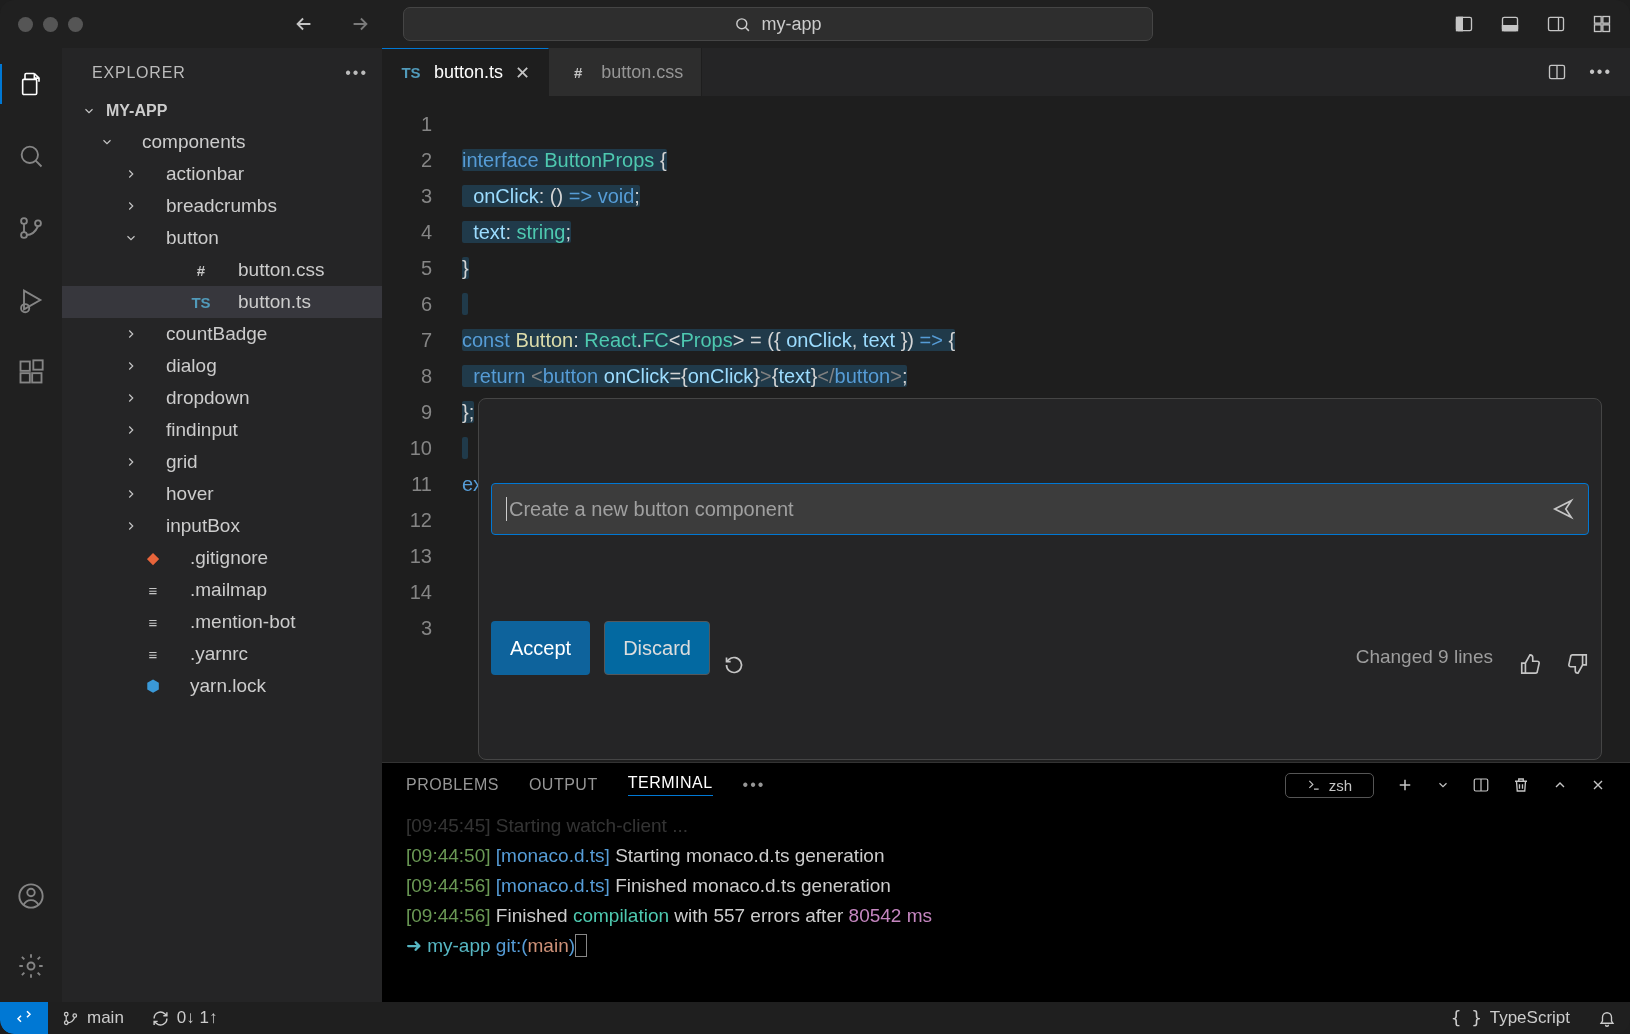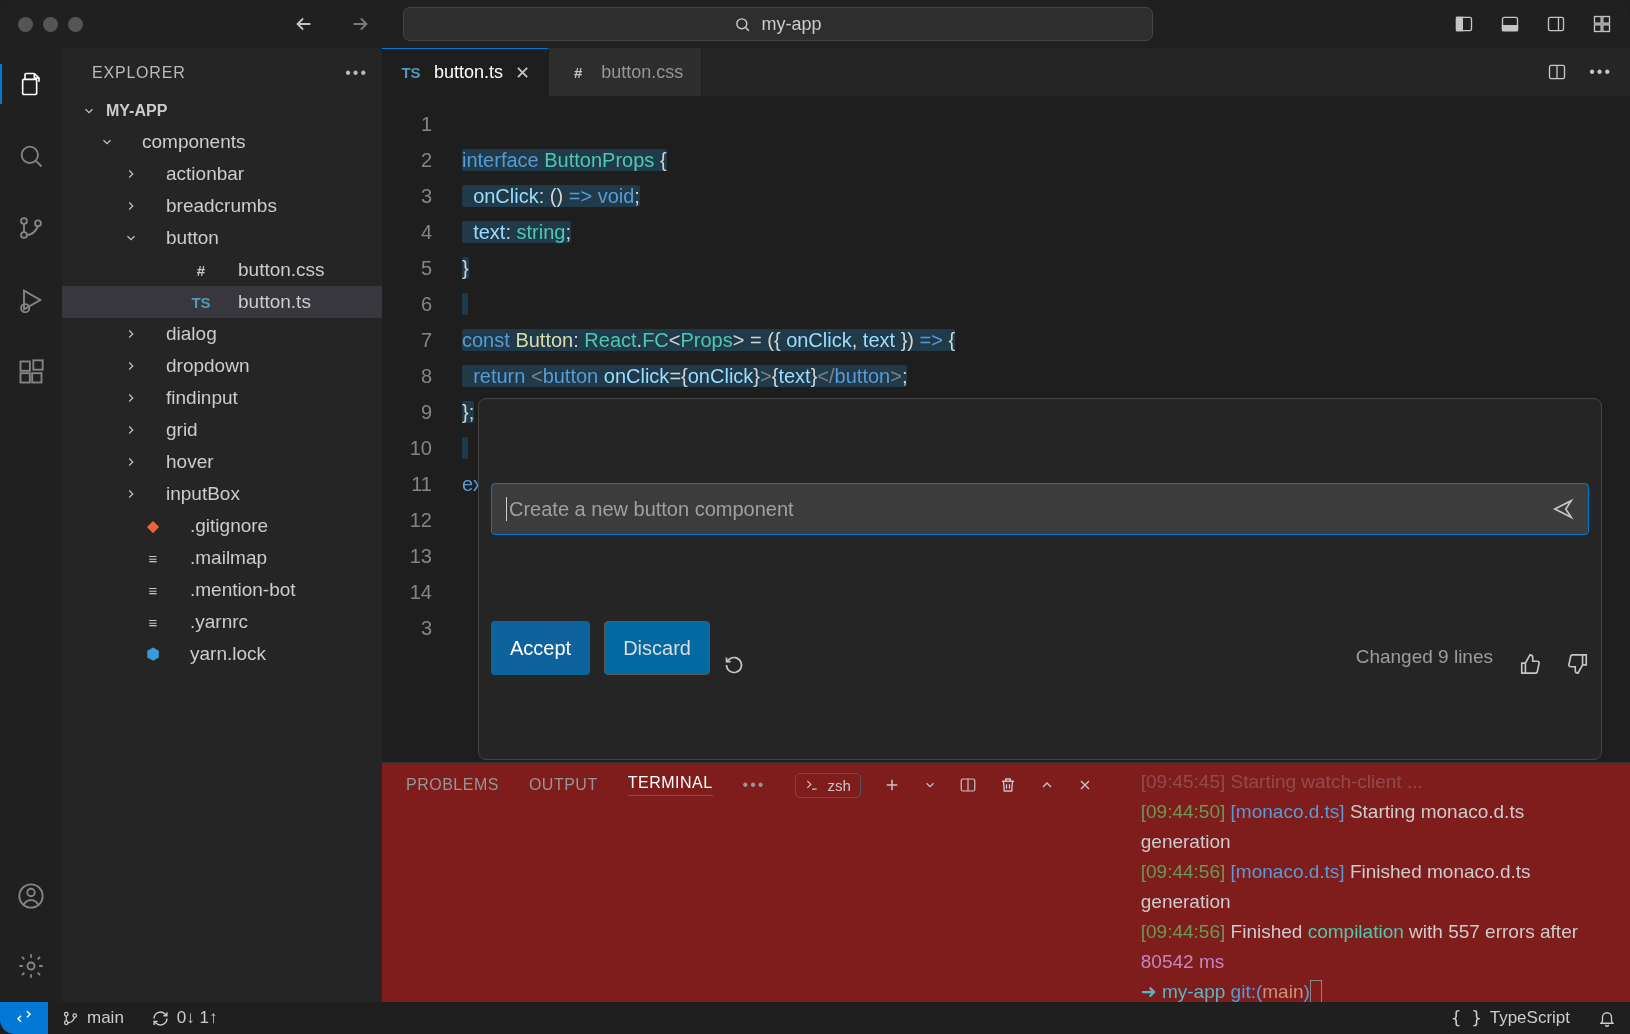--- a/index.html
+++ b/index.html
@@ -48,26 +48,26 @@
 .copilot-in{width:100%;height:52px;background:#3c3c3c;border:1px solid #0078d4;border-radius:4px;display:flex;align-items:center;padding:0 14px;color:#a0a0a0;font-size:20px}
 .copilot-in .cursor{border-left:1px solid #ccc;height:24px;margin-right:2px}
 .copilot-in .send{margin-left:auto;color:#c5c5c5}
 .copilot-row{display:flex;align-items:flex-end;gap:14px;margin-top:14px}
 .btn{padding:8px 18px;border-radius:4px;font-size:20px;cursor:pointer;border:1px solid transparent}
 .btn.pri{background:#0e639c;color:#fff}
 .btn.sec{background:#0369a1;color:#ddd;border:1px solid #55585c}
 .retry{color:#c5c5c5}
 .chg{margin-left:auto;color:#9d9d9d;font-size:19px}
 .thumb{color:#c5c5c5;margin-left:12px}
-.panel{height:240px;border-top:1px solid #333;display:flex;flex-direction:row;background:#7f1d1d}
+.panel{height:240px;border-top:1px solid #333;display:flex;flex-direction:column;background:#000000}
 .ptabs{height:44px;display:flex;align-items:center;gap:30px;padding:0 24px;font-size:16px;color:#969696}
 .ptab{cursor:pointer;letter-spacing:.5px}
 .ptab.active{color:#fff;border-bottom:1px solid #0078d4;padding-bottom:3px}
 .pactions{margin-left:auto;display:flex;align-items:center;gap:22px;color:#c5c5c5}
-.pactions .shell{border:1px solid #555;border-radius:5px;padding:3px 9px;display:flex;align-items:center;gap:8px;font-size:15px}
+.pactions .shell{border:1px solid #555;border-radius:5px;padding:3px 21px;display:flex;align-items:center;gap:8px;font-size:15px}
 .term{flex:1;font-family:Menlo,Consolas,monospace;font-size:19px;line-height:30px;padding:4px 24px;color:#ccc;overflow:hidden}
 .tg{color:#6a9955}.tb{color:#569cd6}.ty2{color:#ce9178}.tm{color:#c586c0}.tc{color:#4ec9b0}.ta{color:#56b6c2}
 .status{height:32px;background:#1f1f1f;display:flex;align-items:center;font-size:17px;color:#ccc;border-bottom-left-radius:14px;border-bottom-right-radius:14px}
 .status .remote{background:#0078d4;width:48px;height:100%;display:flex;align-items:center;justify-content:center;color:#fff;border-bottom-left-radius:14px}
 .status .seg{display:flex;align-items:center;gap:8px;padding:0 14px;cursor:pointer}
 .status .right{margin-left:auto;display:flex;align-items:center}
 svg{display:block}
 </style>
 </head>
 <body>
@@ -231,20 +231,28 @@
         </div>
         <div class="item" style="padding-left: 84px;">
           <span class="chevr"></span>
           <span class="ficon ic-css">#</span>
           <span>button.css</span>
         </div>
         <div class="item sel" style="padding-left: 84px;">
           <span class="chevr"></span>
           <span class="ficon ic-ts">TS</span>
           <span>button.ts</span>
+        </div>
+        <div class="item" style="padding-left: 60px;">
+          <span class="chevr">
+            <svg width="14" height="14" viewBox="0 0 24 24" fill="none" stroke="currentColor" stroke-width="2">
+              <path d="M9 6l6 6-6 6"></path>
+            </svg>
+          </span>
+          <span>countBadge</span>
         </div>
         <div class="item" style="padding-left: 60px;">
           <span class="chevr">
             <svg width="14" height="14" viewBox="0 0 24 24" fill="none" stroke="currentColor" stroke-width="2">
               <path d="M9 6l6 6-6 6"></path>
             </svg>
           </span>
           <span>dialog</span>
         </div>
         <div class="item" style="padding-left: 60px;">

